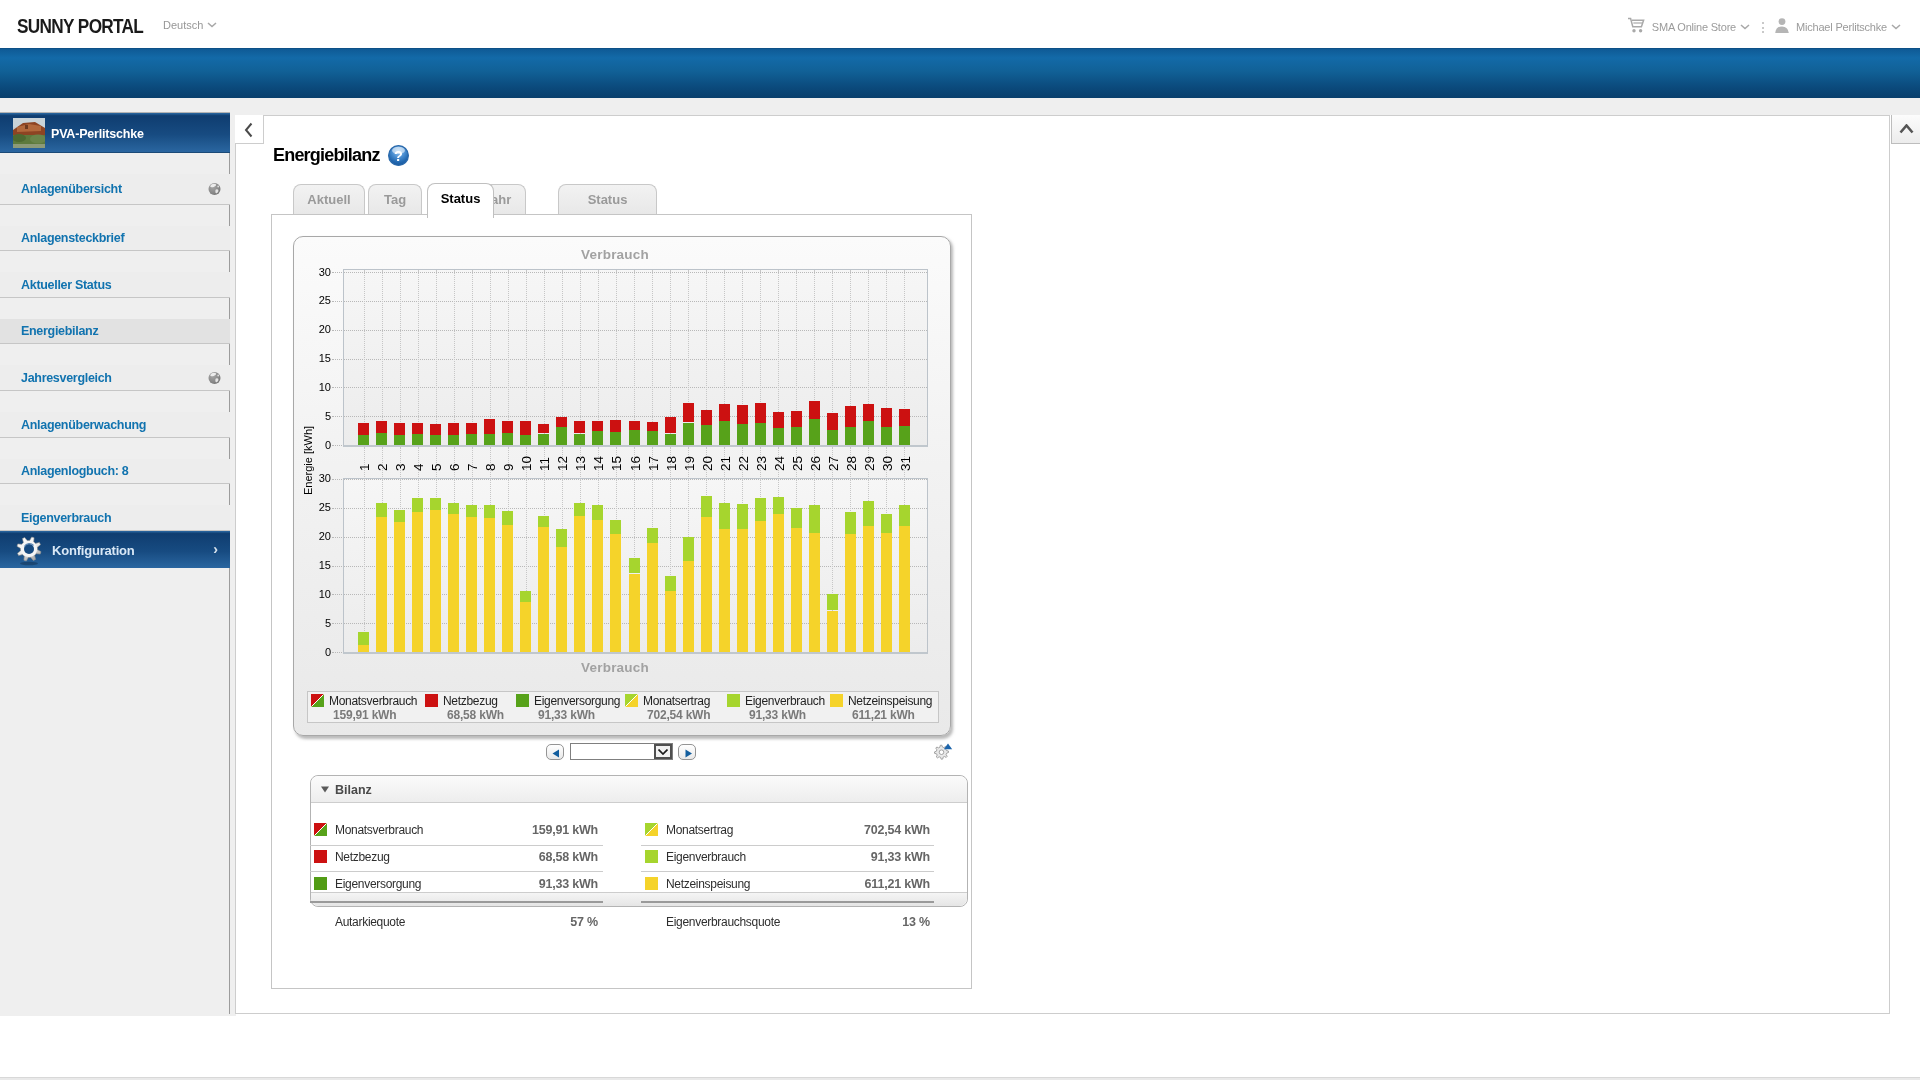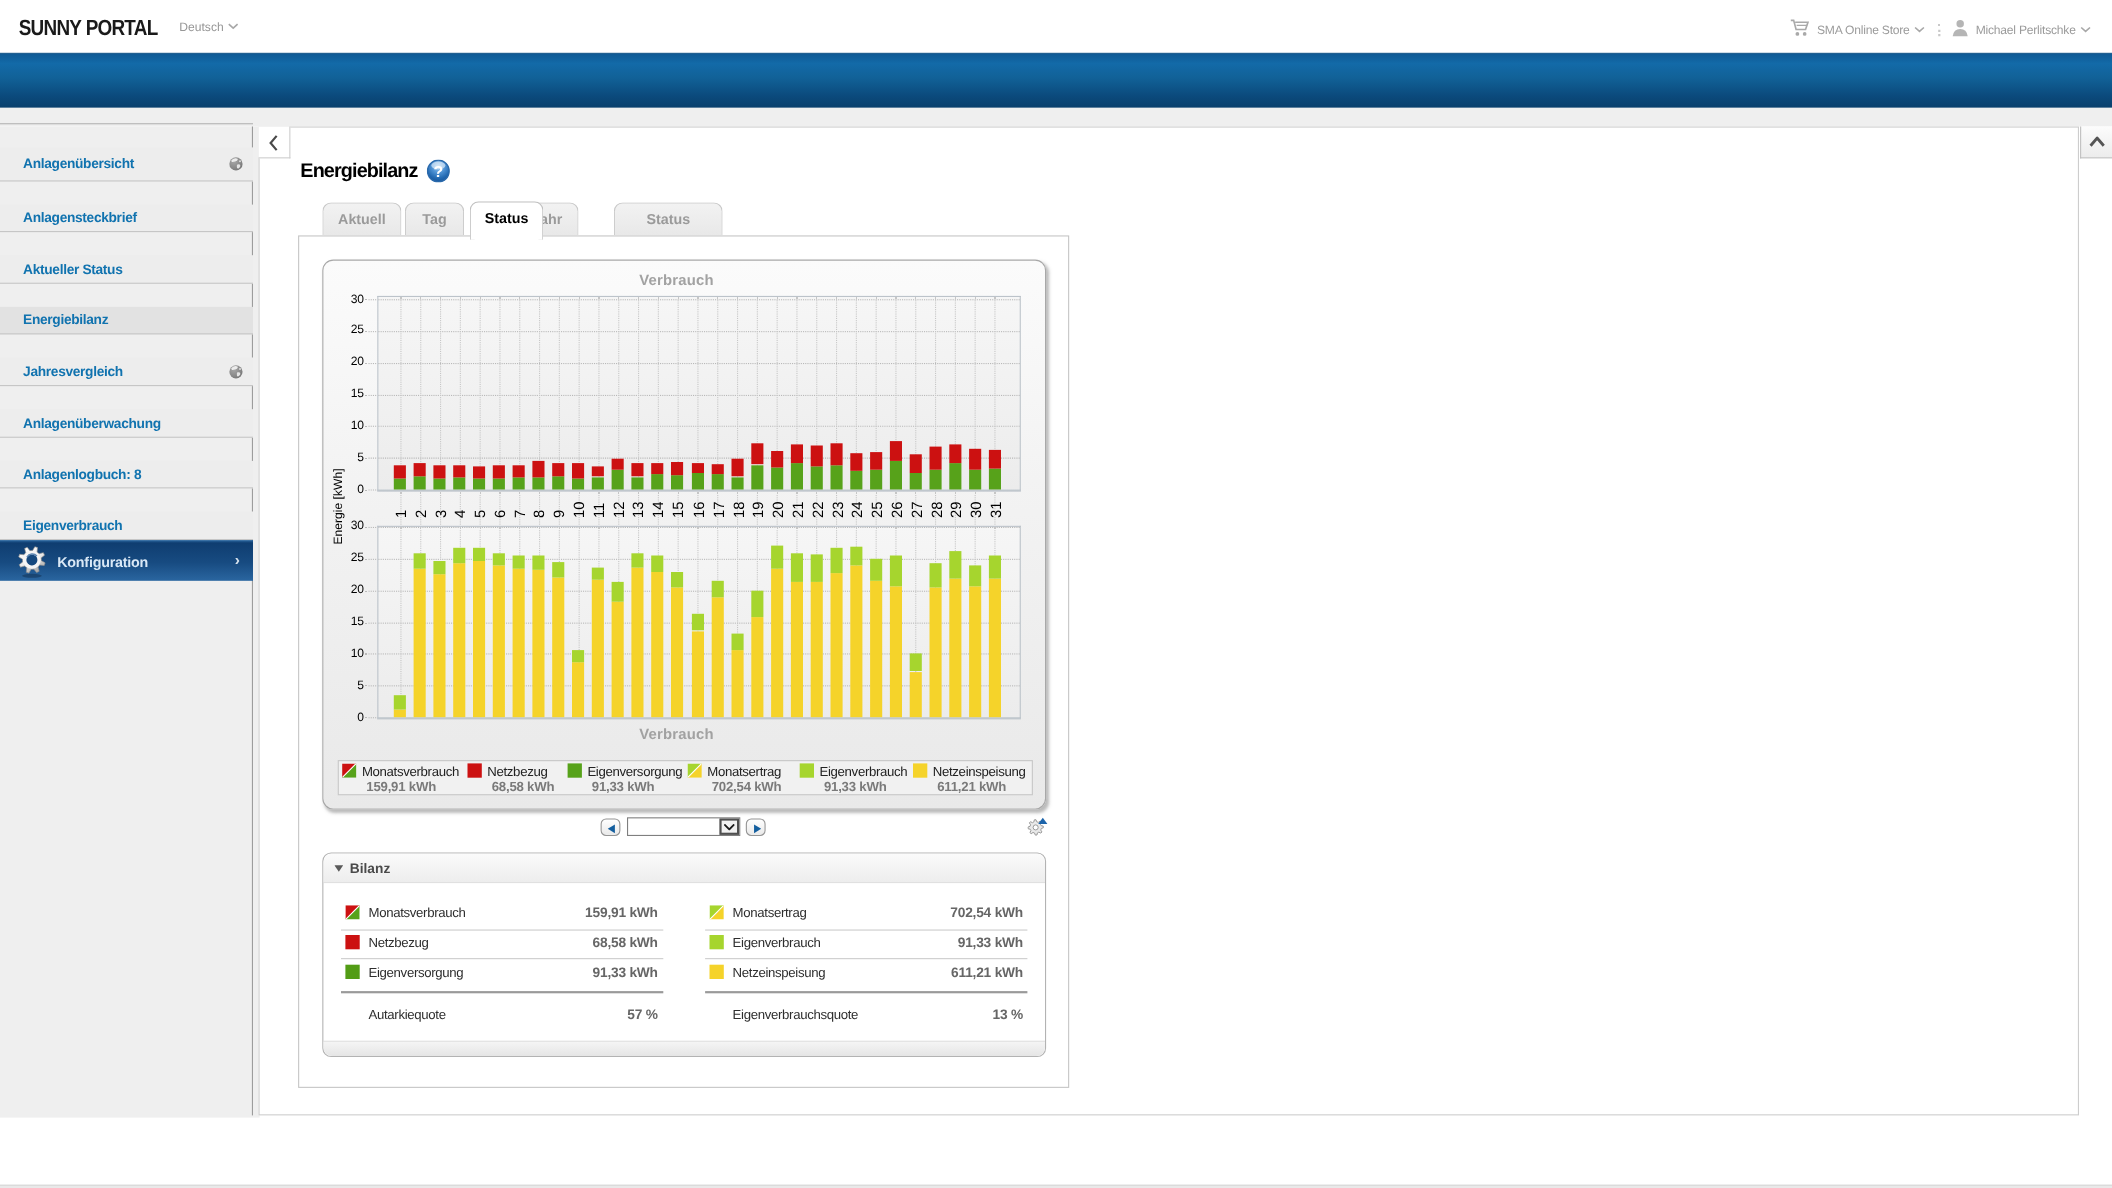--- a/index.html
+++ b/index.html
@@ -53,21 +53,21 @@
 #energlab { position:absolute; left:277px; top:456px; width:64px; height:14px; font-size:11px; color:#000; text-align:center; transform:rotate(-90deg); transform-origin:center; white-space:nowrap; }
 
 #legend { left:307px; top:691px; width:632px; height:32px; background:#f1f1f1; border:1px solid #c6c6c6; }
 .llab { position:absolute; top:4px; font-size:12px; color:#222; letter-spacing:-0.3px; }
 .lval { position:absolute; top:17px; font-size:12px; font-weight:bold; color:#7a7a7a; letter-spacing:-0.2px; }
 
 .navbtn { position:absolute; width:18px; height:16px; border:1px solid #949494; border-radius:5px; background:linear-gradient(to bottom,#ffffff,#e9e9e9); }
 #selbox { left:570px; top:743px; width:103px; height:17px; border:1px solid #7f7f7f; background:#fff; }
 #selarr { position:absolute; right:0; top:0; width:18px; height:15px; border:2px solid #4f4f4f; background:#f1f1f1; text-align:center; }
 
-#bilanz { left:293px; top:775px; width:658px; height:186px; border:1px solid #b3b3b3; border-radius:8px; background:#fff; }
+#bilanz { left:310px; top:775px; width:658px; height:132px; border:1px solid #b3b3b3; border-radius:8px; background:#fff; }
 #bilhdr { position:absolute; left:0; top:0; width:656px; height:27px; background:linear-gradient(to bottom,#fbfbfb,#ededed); border-bottom:1px solid #cdcdcd; border-radius:8px 8px 0 0; }
 #bilfoot { position:absolute; left:0; bottom:0; width:656px; height:14px; background:linear-gradient(to bottom,#f5f5f5,#e5e5e5); border-top:1px solid #cdcdcd; border-radius:0 0 8px 8px; }
 .blab { position:absolute; font-size:12px; color:#2e2e2e; letter-spacing:-0.3px;}
 .bval { position:absolute; font-size:12.5px; font-weight:bold; color:#666; text-align:right; letter-spacing:-0.2px;}
 .bsep { position:absolute; height:1px; border-top:1px solid #ccc; }
 .bsep2 { position:absolute; height:2px; background:#9a9a9a; }
 
 #footer { left:0; top:1016px; width:1920px; height:64px; background:linear-gradient(to bottom,#f2f2f2 0%,#fdfdfd 45%,#ffffff 100%); border-top:1px solid #cfcfcf; font-size:11.5px; color:#555; }
 #footer .in { position:absolute; left:20px; top:8px; letter-spacing:-0.15px; }
 #footer .sep { color:#777; margin:0 9px; }
@@ -91,20 +91,34 @@
         <circle cx="8" cy="4.6" r="3.4" fill="#b5b5b5"></circle>
         <path d="M1.2 16 q0.8 -6.6 6.8 -6.6 q6 0 6.8 6.6 z" fill="#b5b5b5"></path>
       </svg>Michael Perlitschke<svg class="chev" width="10" height="6" viewBox="0 0 10 6">
         <path d="M1 1 L5 4.6 L9 1" fill="none" stroke="#a8a8a8" stroke-width="1.5"></path>
       </svg></div>
 <div class="abs" id="blueband"></div>
 <div class="abs" id="graytop"></div>
 <div class="abs" id="grayleft"></div>
 <div class="abs" id="sidecol"></div>
 <div class="abs" id="sidemenu">
+<div id="shead">
+        <svg id="sthumb" width="32" height="30" viewBox="0 0 32 30">
+          <rect width="32" height="30" fill="#c3ccd2"></rect>
+          <rect y="0" width="32" height="9" fill="#c9d3d8"></rect>
+          <polygon points="0,12 10,5 22,4 32,10 32,18 0,18" fill="#8d4423"></polygon>
+          <polygon points="4,9 16,6 28,8 28,13 4,14" fill="#b2683c"></polygon>
+          <rect x="12" y="7" width="3" height="4" fill="#6e3a20"></rect>
+          <rect y="17" width="32" height="13" fill="#5d7a3d"></rect>
+          <ellipse cx="6" cy="20" rx="7" ry="4" fill="#4d6a31"></ellipse>
+          <ellipse cx="25" cy="21" rx="8" ry="4.5" fill="#69854a"></ellipse>
+          <rect x="0" y="26" width="32" height="4" fill="#8c9a78"></rect>
+        </svg>
+        <span class="lbl">PVA-Perlitschke</span>
+      </div>
 <div class="srow" style="height:31px">
         <span class="lbl">Anlagenübersicht</span>
         <svg class="globe" width="13" height="13" viewBox="0 0 13 13">
           <defs>
             <radialGradient id="glg" cx="35%" cy="30%" r="80%">
               <stop offset="0%" stop-color="#a8a8a8"></stop>
               <stop offset="70%" stop-color="#868686"></stop>
               <stop offset="100%" stop-color="#6f6f6f"></stop>
             </radialGradient>
           </defs>

